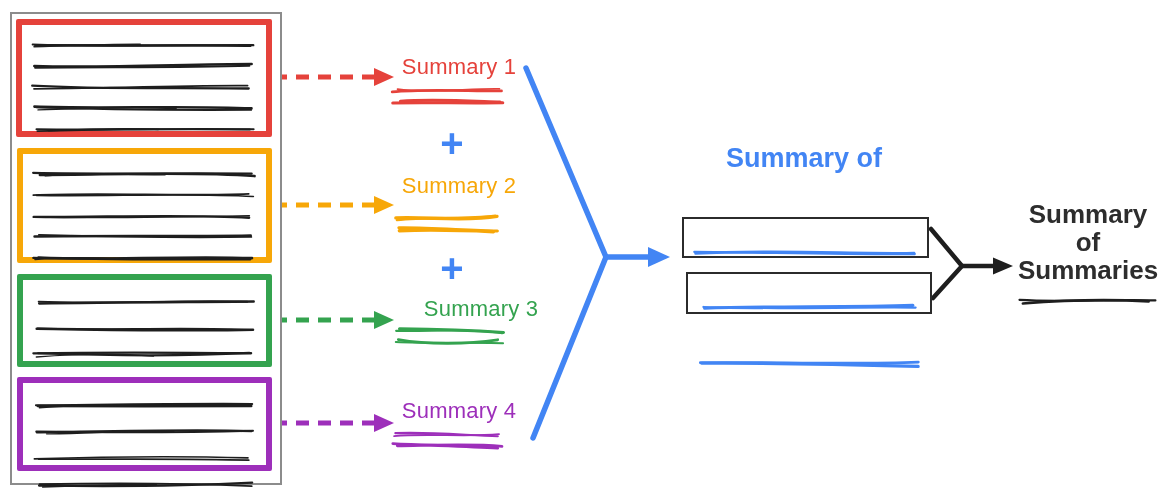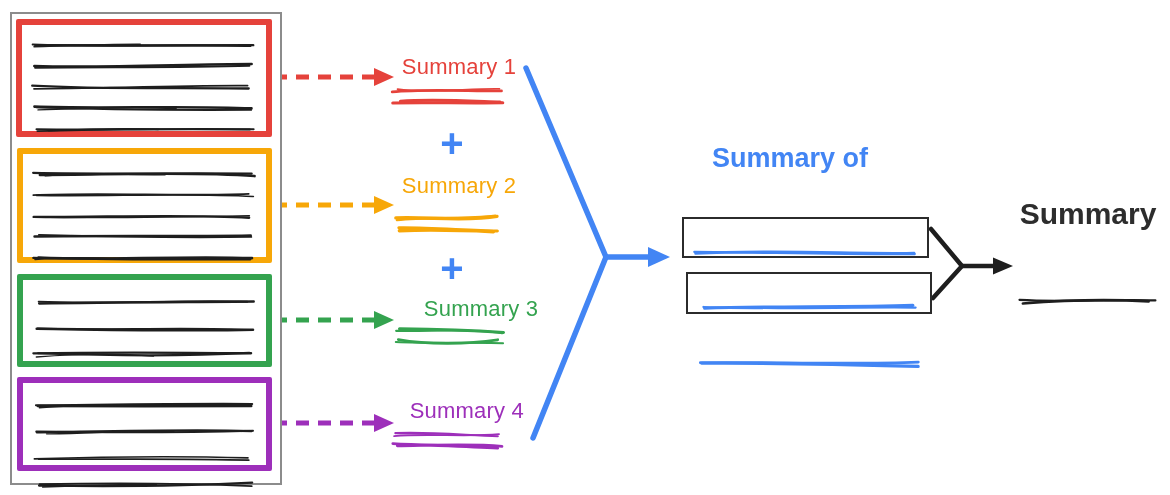--- a/index.html
+++ b/index.html
@@ -10,23 +10,23 @@
   .overlay { position:absolute; left:0; top:0; width:1170px; height:495px; pointer-events:none; }
   .doc-outer {
     position:absolute; left:10px; top:12px; width:272px; height:473px;
     border:2px solid #8c8c8c; box-sizing:border-box; background:#ffffff;
   }
   .doc-sec { position:absolute; border:6px solid; border-radius:2px; box-sizing:border-box; background:#ffffff; }
   .scr { position:absolute; display:block; overflow:visible; }
   .scr-fill { position:absolute; left:2px; top:2px; right:2px; bottom:2px; display:block; }
   .sum-label { position:absolute; width:130px; text-align:center; font-size:22px; font-weight:400; letter-spacing:0.2px; white-space:nowrap; }
   .plus { position:absolute; width:44px; height:46px; line-height:46px; text-align:center; font-size:40px; font-weight:700; }
-  .sos-title { position:absolute; left:712px; top:138px; width:236px; font-size:27px; font-weight:700; line-height:40px; }
+  .sos-title { position:absolute; left:686px; top:138px; width:236px; text-align:center; font-size:27px; font-weight:700; line-height:40px; }
   .sos-box { position:absolute; border:2.5px solid; box-sizing:border-box; background:#ffffff; }
-  .final-title { position:absolute; left:1012px; top:200px; width:152px; text-align:center; font-size:30px; font-weight:600; line-height:28px; }
+  .final-title { position:absolute; left:1012px; top:200px; width:152px; text-align:center; font-size:26px; font-weight:600; line-height:28px; }
   .title-line { display:block; }
 </style>
 </head>
 <body>
 
 <div class="canvas">
 
   <svg class="overlay">
     <g>
       <line x1="274" y1="77" x2="374" y2="77" stroke-width="5" stroke-dasharray="13 9" stroke="#e5423b"></line>
@@ -143,21 +143,21 @@
   <div class="plus" style="left: 430px; top: 245px; color: rgb(66, 133, 244);">+</div>
 
   <div class="sum-label" style="left: 416px; top: 296px; color: rgb(52, 163, 79);">Summary 3</div>
   <svg class="scr" style="left:382px; top:322px; width:132px; height:28px;" viewBox="0 0 132 28" preserveAspectRatio="none">
       <path d="M 17.511612654320988 6.757780349794238 C 48.707359825102884 7.0623413923182445, 90.3016893861454 8.316538065843622, 121.4974365569273 10.5059670781893" fill="none" stroke="#34a34f" stroke-width="3.0445334362139915" stroke-linecap="round"></path>
       <path d="M 14.121141975308642 8.883959190672153 C 45.88221836419753 9.862551440329218, 88.23032021604938 6.070194615912208, 119.99139660493827 11.213245884773663" fill="none" stroke="#34a34f" stroke-width="2.056338477366255" stroke-linecap="round"></path>
       <path d="M 13.839467592592593 20.00267918381344 C 45.99797196502057 21.586887002743484, 88.87597779492455 20.115260631001373, 121.03448216735254 21.270833333333332" fill="none" stroke="#34a34f" stroke-width="2.0863225308641975" stroke-linecap="round"></path>
       <path d="M 16.305478395061726 17.54295267489712 C 46.12313914609054 22.80633573388203, 85.88002014746228 22.207908950617284, 115.69768089849109 17.771322016460907" fill="none" stroke="#34a34f" stroke-width="2.788189300411523" stroke-linecap="round"></path>
     </svg>
 
-  <div class="sum-label" style="left: 394px; top: 398px; color: rgb(157, 47, 186); text-align: right;">Summary 4</div>
+  <div class="sum-label" style="left: 394px; top: 398px; color: rgb(157, 47, 186);">Summary 4</div>
   <svg class="scr" style="left:382px; top:425px; width:132px; height:30px;" viewBox="0 0 132 30" preserveAspectRatio="none">
       <path d="M 12.191936728395062 11.077096193415638 C 43.62904192386831 8.134692215363511, 85.54518218449931 12.251543209876543, 116.98228737997256 9.153960905349795" fill="none" stroke="#9d2fba" stroke-width="1.9098698559670781" stroke-linecap="round"></path>
       <path d="M 13.39868827160494 8.164694787379972 C 44.10853009259259 6.473482510288066, 85.05498585390946 10.340076303155007, 115.76482767489712 11.259387860082304" fill="none" stroke="#9d2fba" stroke-width="2.1826008230452674" stroke-linecap="round"></path>
       <path d="M 10.880902777777777 18.670760459533607 C 42.31780221193415 20.310472393689984, 84.23366812414265 21.18298182441701, 115.67056755829904 23.159567901234567" fill="none" stroke="#9d2fba" stroke-width="2.9112885802469135" stroke-linecap="round"></path>
       <path d="M 15.27746913580247 20.802083333333332 C 46.692043467078186 20.438871742112482, 88.57814257544581 18.425321502057614, 119.99271690672154 21.280426954732512" fill="none" stroke="#9d2fba" stroke-width="2.722970164609053" stroke-linecap="round"></path>
     </svg>
 
   <div class="sos-title" style="color: rgb(66, 133, 244);">
     <span class="title-line">Summary of</span>
   </div>
@@ -174,19 +174,20 @@
     <svg class="scr-fill" viewBox="0 0 300 150" preserveAspectRatio="none">
         <path d="M 18.45968364197531 40.47481567215363 C 97.20131558641975 37.70919495884774, 202.19015817901234 39.70156035665295, 280.9317901234568 36.98060699588477" fill="none" stroke="#4285f4" stroke-width="3.956877229080933" stroke-linecap="round"></path>
         <path d="M 16.99050925925926 39.10048010973937 C 97.19623585390946 42.17658607681756, 204.13720464677638 38.90634859396433, 284.34293124142664 39.74652777777778" fill="none" stroke="#4285f4" stroke-width="2.8846337448559676" stroke-linecap="round"></path>
         <path d="M 13.019020061728394 109.23103137860082 C 95.45056970164609 108.05575703017833, 205.35930255486966 112.07538580246914, 287.79085219478736 108.45534979423869" fill="none" stroke="#4285f4" stroke-width="3.4415672153635115" stroke-linecap="round"></path>
         <path d="M 14.850771604938272 109.99918552812072 C 96.68839120370372 109.21399176954732, 205.80521733539095 111.81669667352537, 287.6428369341564 113.97744341563786" fill="none" stroke="#4285f4" stroke-width="3.9274307270233195" stroke-linecap="round"></path>
       </svg>
   </div>
 
   <div class="final-title" style="color: rgb(45, 45, 45);">
     <span class="title-line">Summary</span>
+    <span class="title-line">of Summaries</span>
   </div>
   <svg class="scr" style="left:1008px; top:294px; width:158px; height:16px;" viewBox="0 0 158 16" preserveAspectRatio="none">
       <path d="M 11.500655864197531 5.932763203017833 C 52.26636188271605 8.426247427983538, 106.62063657407406 5.006575788751714, 147.3863425925926 6.424588477366255" fill="none" stroke="#1e1e1e" stroke-width="2.203667181069959" stroke-linecap="round"></path>
       <path d="M 14.823148148148148 9.442686899862826 C 52.575171039094656 6.509379286694101, 102.91120156035666 5.2159936556927295, 140.66322445130317 7.384953703703704" fill="none" stroke="#1e1e1e" stroke-width="2.5422623456790125" stroke-linecap="round"></path>
     </svg>
 
 </div>
 
 </body></html>

